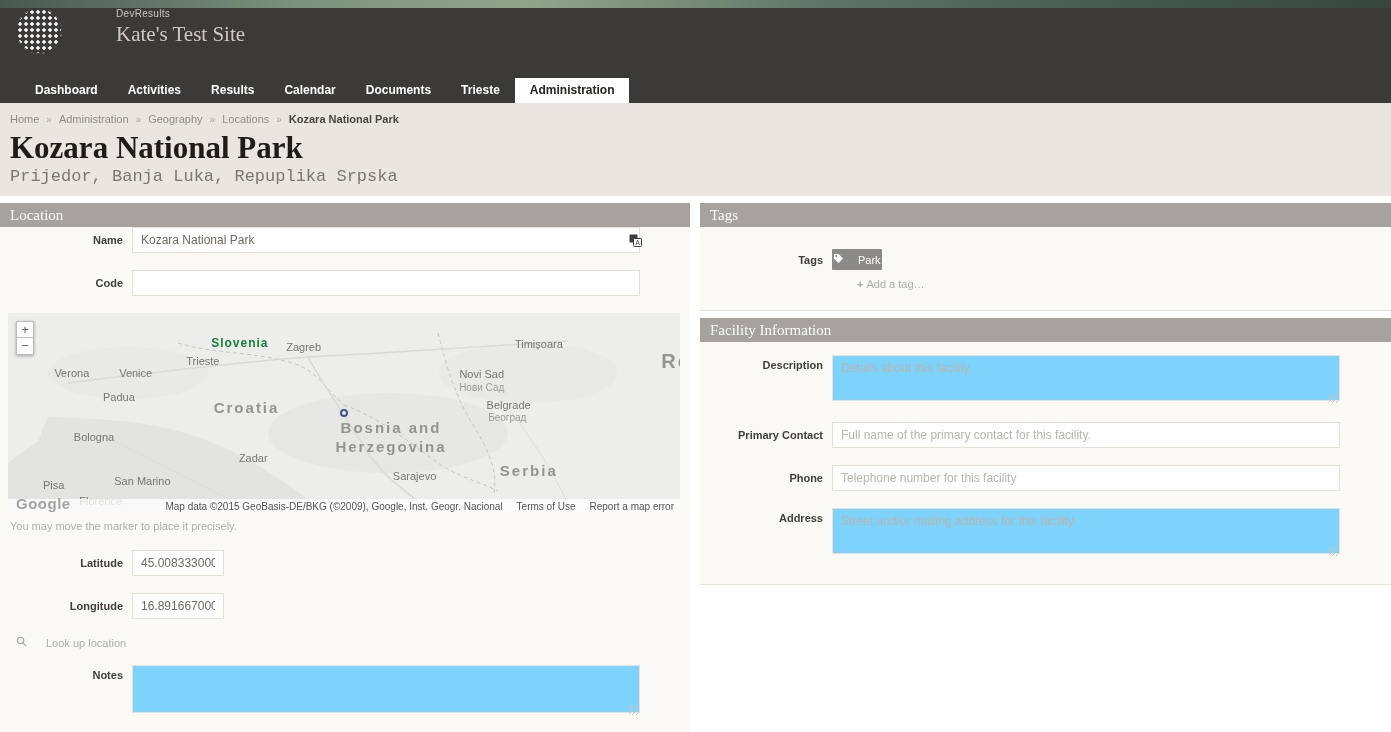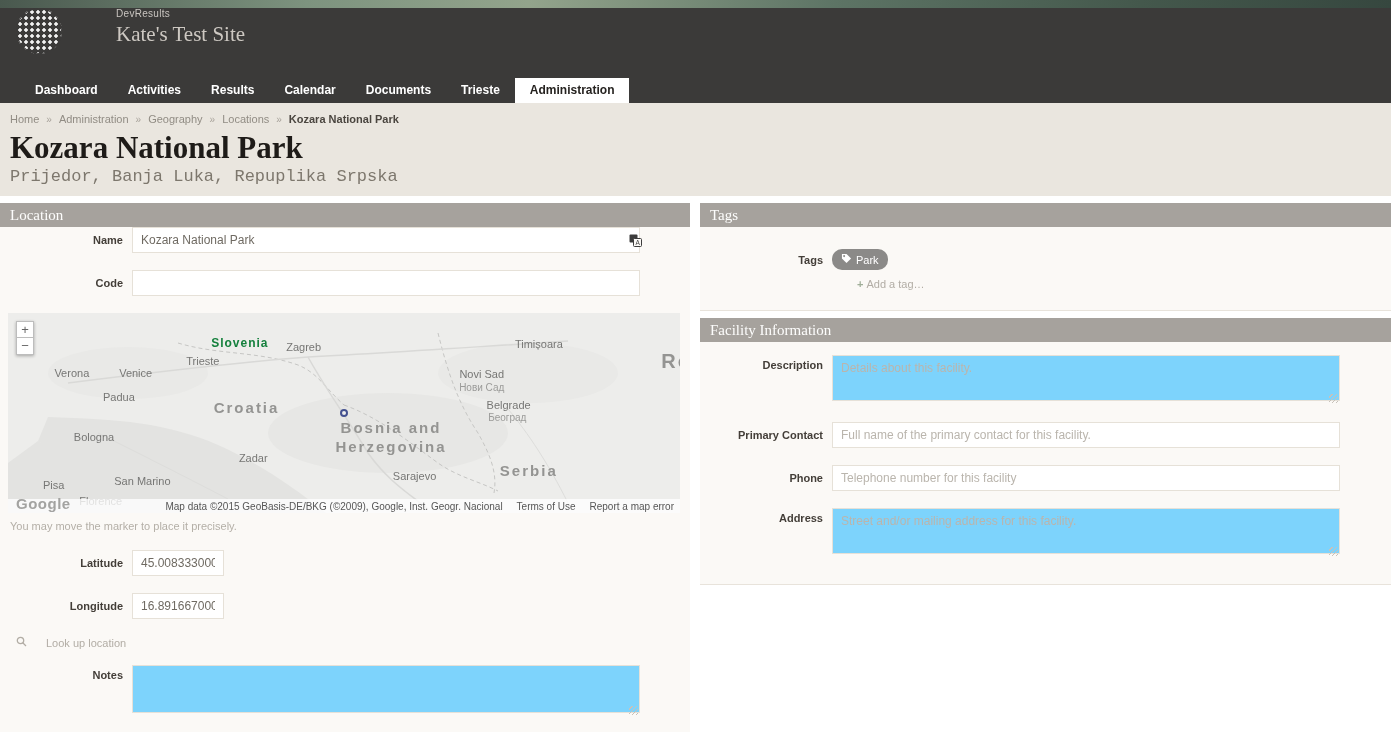--- a/index.html
+++ b/index.html
@@ -89,22 +89,22 @@
     background:rgba(255,255,255,.78); display:flex; justify-content:flex-end; align-items:center;
     gap:14px; padding-right:6px; font-size:10px; color:#565656; }
 
   .hint { margin:7px 0 18px 10px; font-size:11px; color:#b4afa7; }
   .lookup { margin:2px 0 16px 16px; font-size:11px; color:#b2ada5; cursor:pointer;
     display:flex; align-items:center; gap:19px; }
 
   
   .tags-body { background:#fbf9f6; border-bottom:1px solid #e8e3db; padding:22px 0 20px 0; }
   .tags-row { display:flex; }
-  .tag-chip { display:inline-flex; align-items:center; gap:4px; background:#8b8a88; color:#fff;
-    font-size:11px; padding:4px 9px; border-radius:10px; cursor:pointer; }
+  .tag-chip { display:inline-flex; align-items:center; gap:14px; background:#8b8a88; color:#fff;
+    font-size:11px; padding:4px 1px; border-radius:1px; cursor:pointer; }
   .add-tag { margin:8px 0 0 157px; font-size:11px; color:#b2ada5; cursor:pointer; }
   .add-plus { color:#9fae98; font-weight:bold; margin-right:3px; }
 
   .facility-gap { height:7px; background:#fff; }
   .facility-body { background:#fbf9f6; border-bottom:1px solid #e8e3db; padding:13px 0 26px 0; }
   .fac-input { width:508px; }
   .fac-ta { width:508px; height:46px; }
 </style>
 </head>
 <body>

